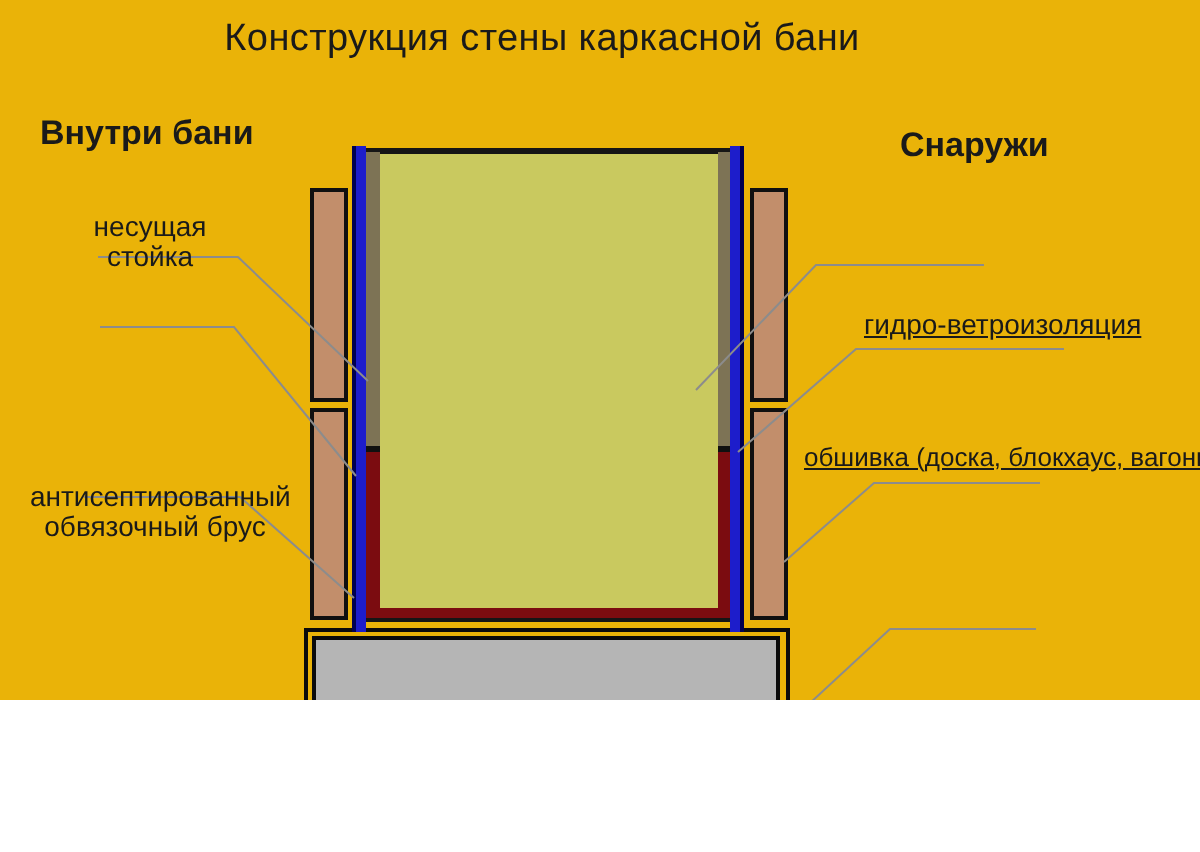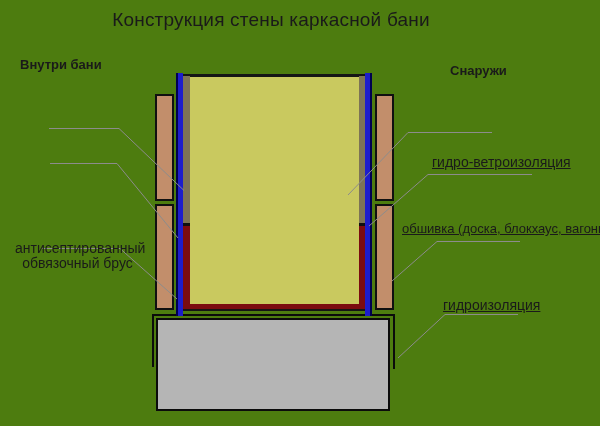--- a/index.html
+++ b/index.html
@@ -1,22 +1,22 @@
 <!DOCTYPE html>
 <html><head>
 <meta charset="utf-8">
 <style>
   html,body{margin:0;padding:0;background:#ffffff;}
   .stage{
-    position:relative;width:600px;height:426px;background:#4d7c0f;
+    position:relative;width:600px;height:350px;background:#eab308;
     font-family:"Liberation Sans",sans-serif;color:#1a1a1a;overflow:hidden;
   }
   .abs{position:absolute;box-sizing:border-box;}
   .title{top:9px;left:0;width:542px;text-align:center;font-size:19px;letter-spacing:0.2px;}
-  .hdr{font-size:13px;font-weight:bold;}
+  .hdr{font-size:17px;font-weight:bold;}
   .hdr-inside{left:20px;top:57px;}
   .hdr-outside{left:450px;top:63px;}
   .lbl{font-size:14px;line-height:15px;text-align:center;}
   .lbl-nowrap{white-space:nowrap;text-align:left;text-decoration:underline;}
   .lbl-stud{left:27px;top:106px;width:96px;}
   .lbl-vapor{left:34px;top:145px;width:86px;}
   .lbl-beam{left:15px;top:213px;width:125px;white-space:pre-line;margin-top:28px;}
   .lbl-insul{left:419px;top:114px;width:70px;}
   .lbl-hydrowind{left:432px;top:155px;}
   .lbl-cladding{left:402px;top:221px;font-size:13px;}
@@ -80,19 +80,19 @@
       <polyline points="49,128.5 119,128.5 184,190.5"></polyline>
       <polyline points="50,163.5 117,163.5 178,238"></polyline>
       <polyline points="42,248.5 120,248.5 177,299"></polyline>
       <polyline points="492,132.5 408,132.5 348,195"></polyline>
       <polyline points="532,174.5 428,174.5 369,226"></polyline>
       <polyline points="520,241.5 437,241.5 392,281"></polyline>
       <polyline points="518,314.5 445,314.5 398,358"></polyline>
     </g>
   </svg>
 
+  <div class="abs lbl lbl-stud">несущая стойка</div>
   <div class="abs lbl lbl-beam">антисептированный
 обвязочный брус</div>
   <div class="abs lbl lbl-nowrap lbl-hydrowind">гидро-ветроизоляция</div>
   <div class="abs lbl lbl-nowrap lbl-cladding">обшивка (доска, блокхаус, вагонка)</div>
-  <div class="abs lbl lbl-nowrap lbl-waterproof">гидроизоляция</div>
 
 </div>
 
 </body></html>

